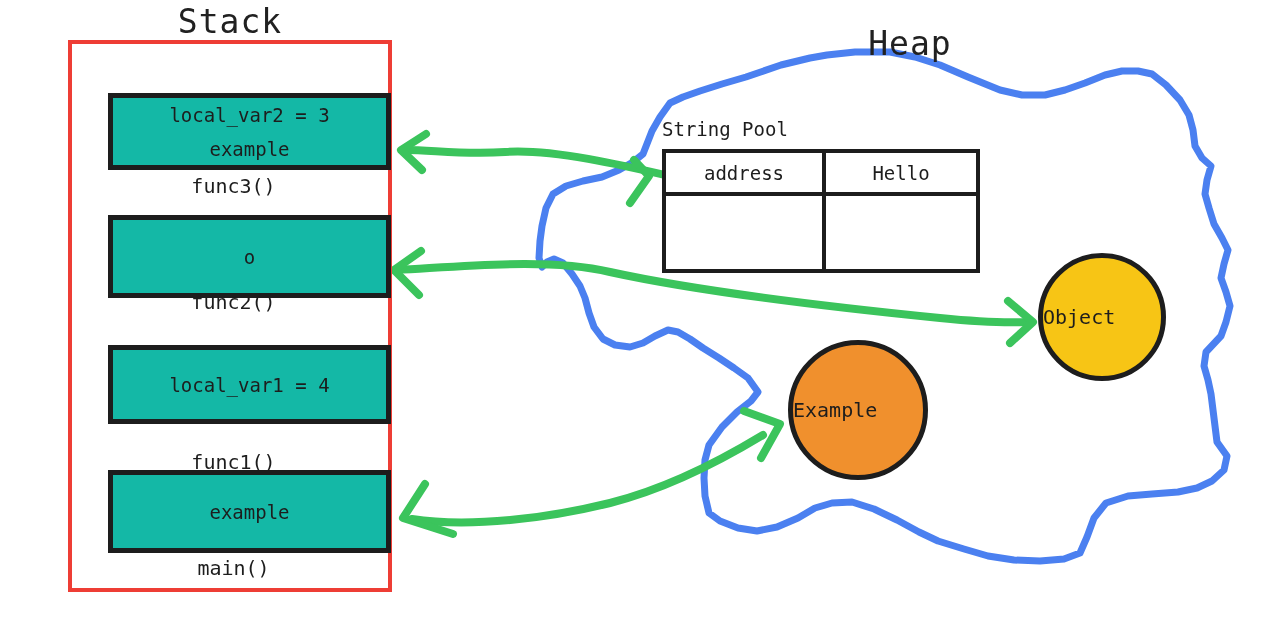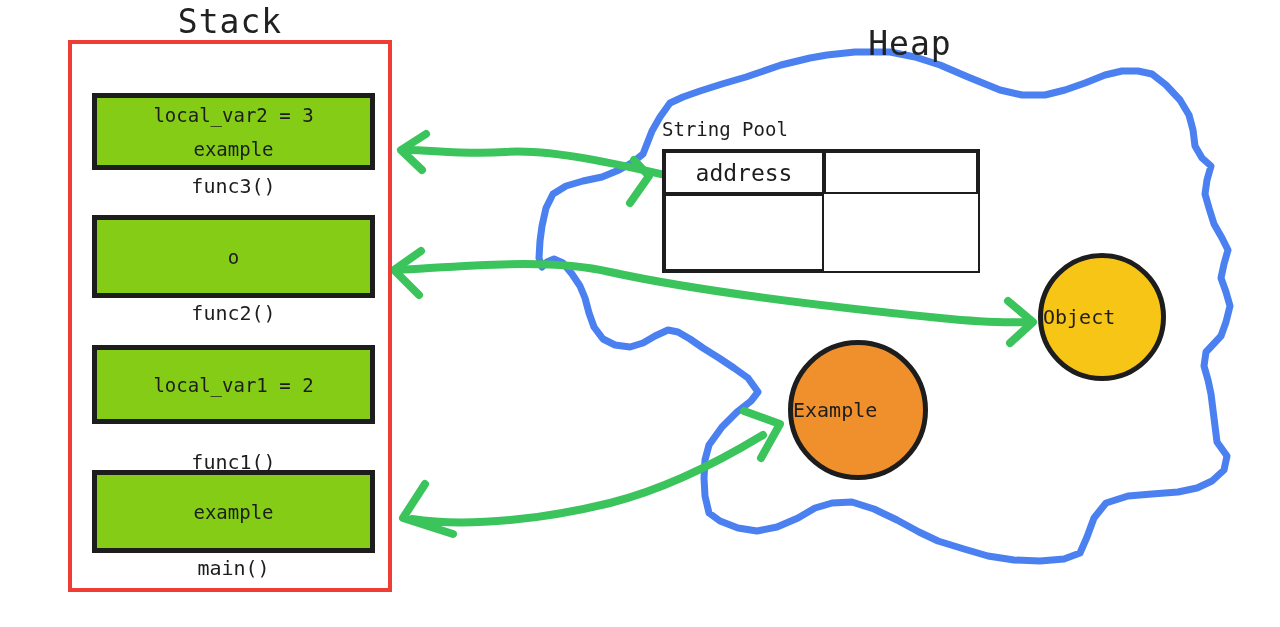--- a/index.html
+++ b/index.html
@@ -15,29 +15,29 @@
   body{position:relative;font-family:"DejaVu Sans Mono","Liberation Mono",monospace;color:var(--c-ink);}
   .abs{position:absolute;}
   svg.underlay{position:absolute;left:0;top:0;width:1280px;height:627px;}
   .heap-blob{fill:none;stroke:var(--c-heap-outline);stroke-width:7;stroke-linejoin:round;stroke-linecap:round;}
   .g-arrow{fill:none;stroke:var(--c-arrow);stroke-width:8;stroke-linejoin:round;stroke-linecap:round;}
 
   .title{font-size:33px;text-align:center;letter-spacing:1px;color:#212121;}
 
   .stack-rect{left:68px;top:40px;width:324px;height:552px;border:4px solid var(--c-stack-border);background:transparent;}
 
-  .frame-box{left:92px;width:283px;border:5px solid var(--c-ink);background:#84cc16;
+  .frame-box{left:108px;width:283px;border:5px solid var(--c-ink);background:#14b8a6;
     display:flex;flex-direction:column;align-items:center;justify-content:center;gap:12px;}
   .frame-line{font-size:19px;white-space:pre;}
   .func-label{left:92px;width:283px;text-align:center;font-size:20px;}
 
   .pool-title{left:662px;top:118px;width:318px;text-align:left;font-size:19px;}
   .pool-table{left:662px;top:149px;width:318px;height:124px;border:2px solid var(--c-ink);
     display:grid;grid-template-columns:160px 1fr;grid-template-rows:43px 1fr;background:#ffffff;}
-  .pool-cell{border:2px solid var(--c-ink);display:flex;align-items:center;justify-content:center;font-size:23px;text-align:right;}
+  .pool-cell{border:2px solid var(--c-ink);display:flex;align-items:center;justify-content:center;font-size:19px;text-align:right;}
 
   .heap-circle{border:5px solid var(--c-ink);border-radius:50%;display:flex;align-items:center;font-size:20px;}
   .circle-object{left:1038px;top:253px;width:128px;height:128px;background:var(--c-object-fill);}
   .circle-example{left:788px;top:340px;width:140px;height:140px;background:var(--c-example-fill);}
 </style>
 </head>
 <body>
 
 <svg class="underlay" viewBox="0 0 1280 627">
 
@@ -82,37 +82,38 @@
 
 <div class="abs frame-box" style="top:93px;height:77px;">
   <div class="frame-line">local_var2 = 3</div>
   <div class="frame-line">example</div>
 </div>
 <div class="abs func-label" style="top:174px;">func3()</div>
 
 <div class="abs frame-box" style="top:215px;height:83px;">
   <div class="frame-line">o</div>
 </div>
-<div class="abs func-label" style="top:301px;">func2()</div>
+<div class="abs func-label" style="top:290px;">func2()</div>
 
 <div class="abs frame-box" style="top:345px;height:79px;">
-  <div class="frame-line">local_var1 = 2</div>
+  <div class="frame-line">local_var1 = 4</div>
 </div>
 <div class="abs func-label" style="top:428px;margin-top:22px;">func1()</div>
 
 <div class="abs frame-box" style="top:470px;height:83px;">
   <div class="frame-line">example</div>
 </div>
 <div class="abs func-label" style="top:556px;">main()</div>
 
 <div class="abs title" style="left:810px;top:0px;width:200px;margin-top:24px;">Heap</div>
 
 <div class="abs pool-title">String Pool</div>
 <div class="abs pool-table">
   <div class="pool-cell">address</div>
+  <div class="pool-cell">Hello</div>
   <div class="pool-cell"></div>
   <div class="pool-cell"></div>
 </div>
 
 <div class="abs heap-circle circle-object">
   <span>Object</span>
 </div>
 <div class="abs heap-circle circle-example">
   <span>Example</span>
 </div>

